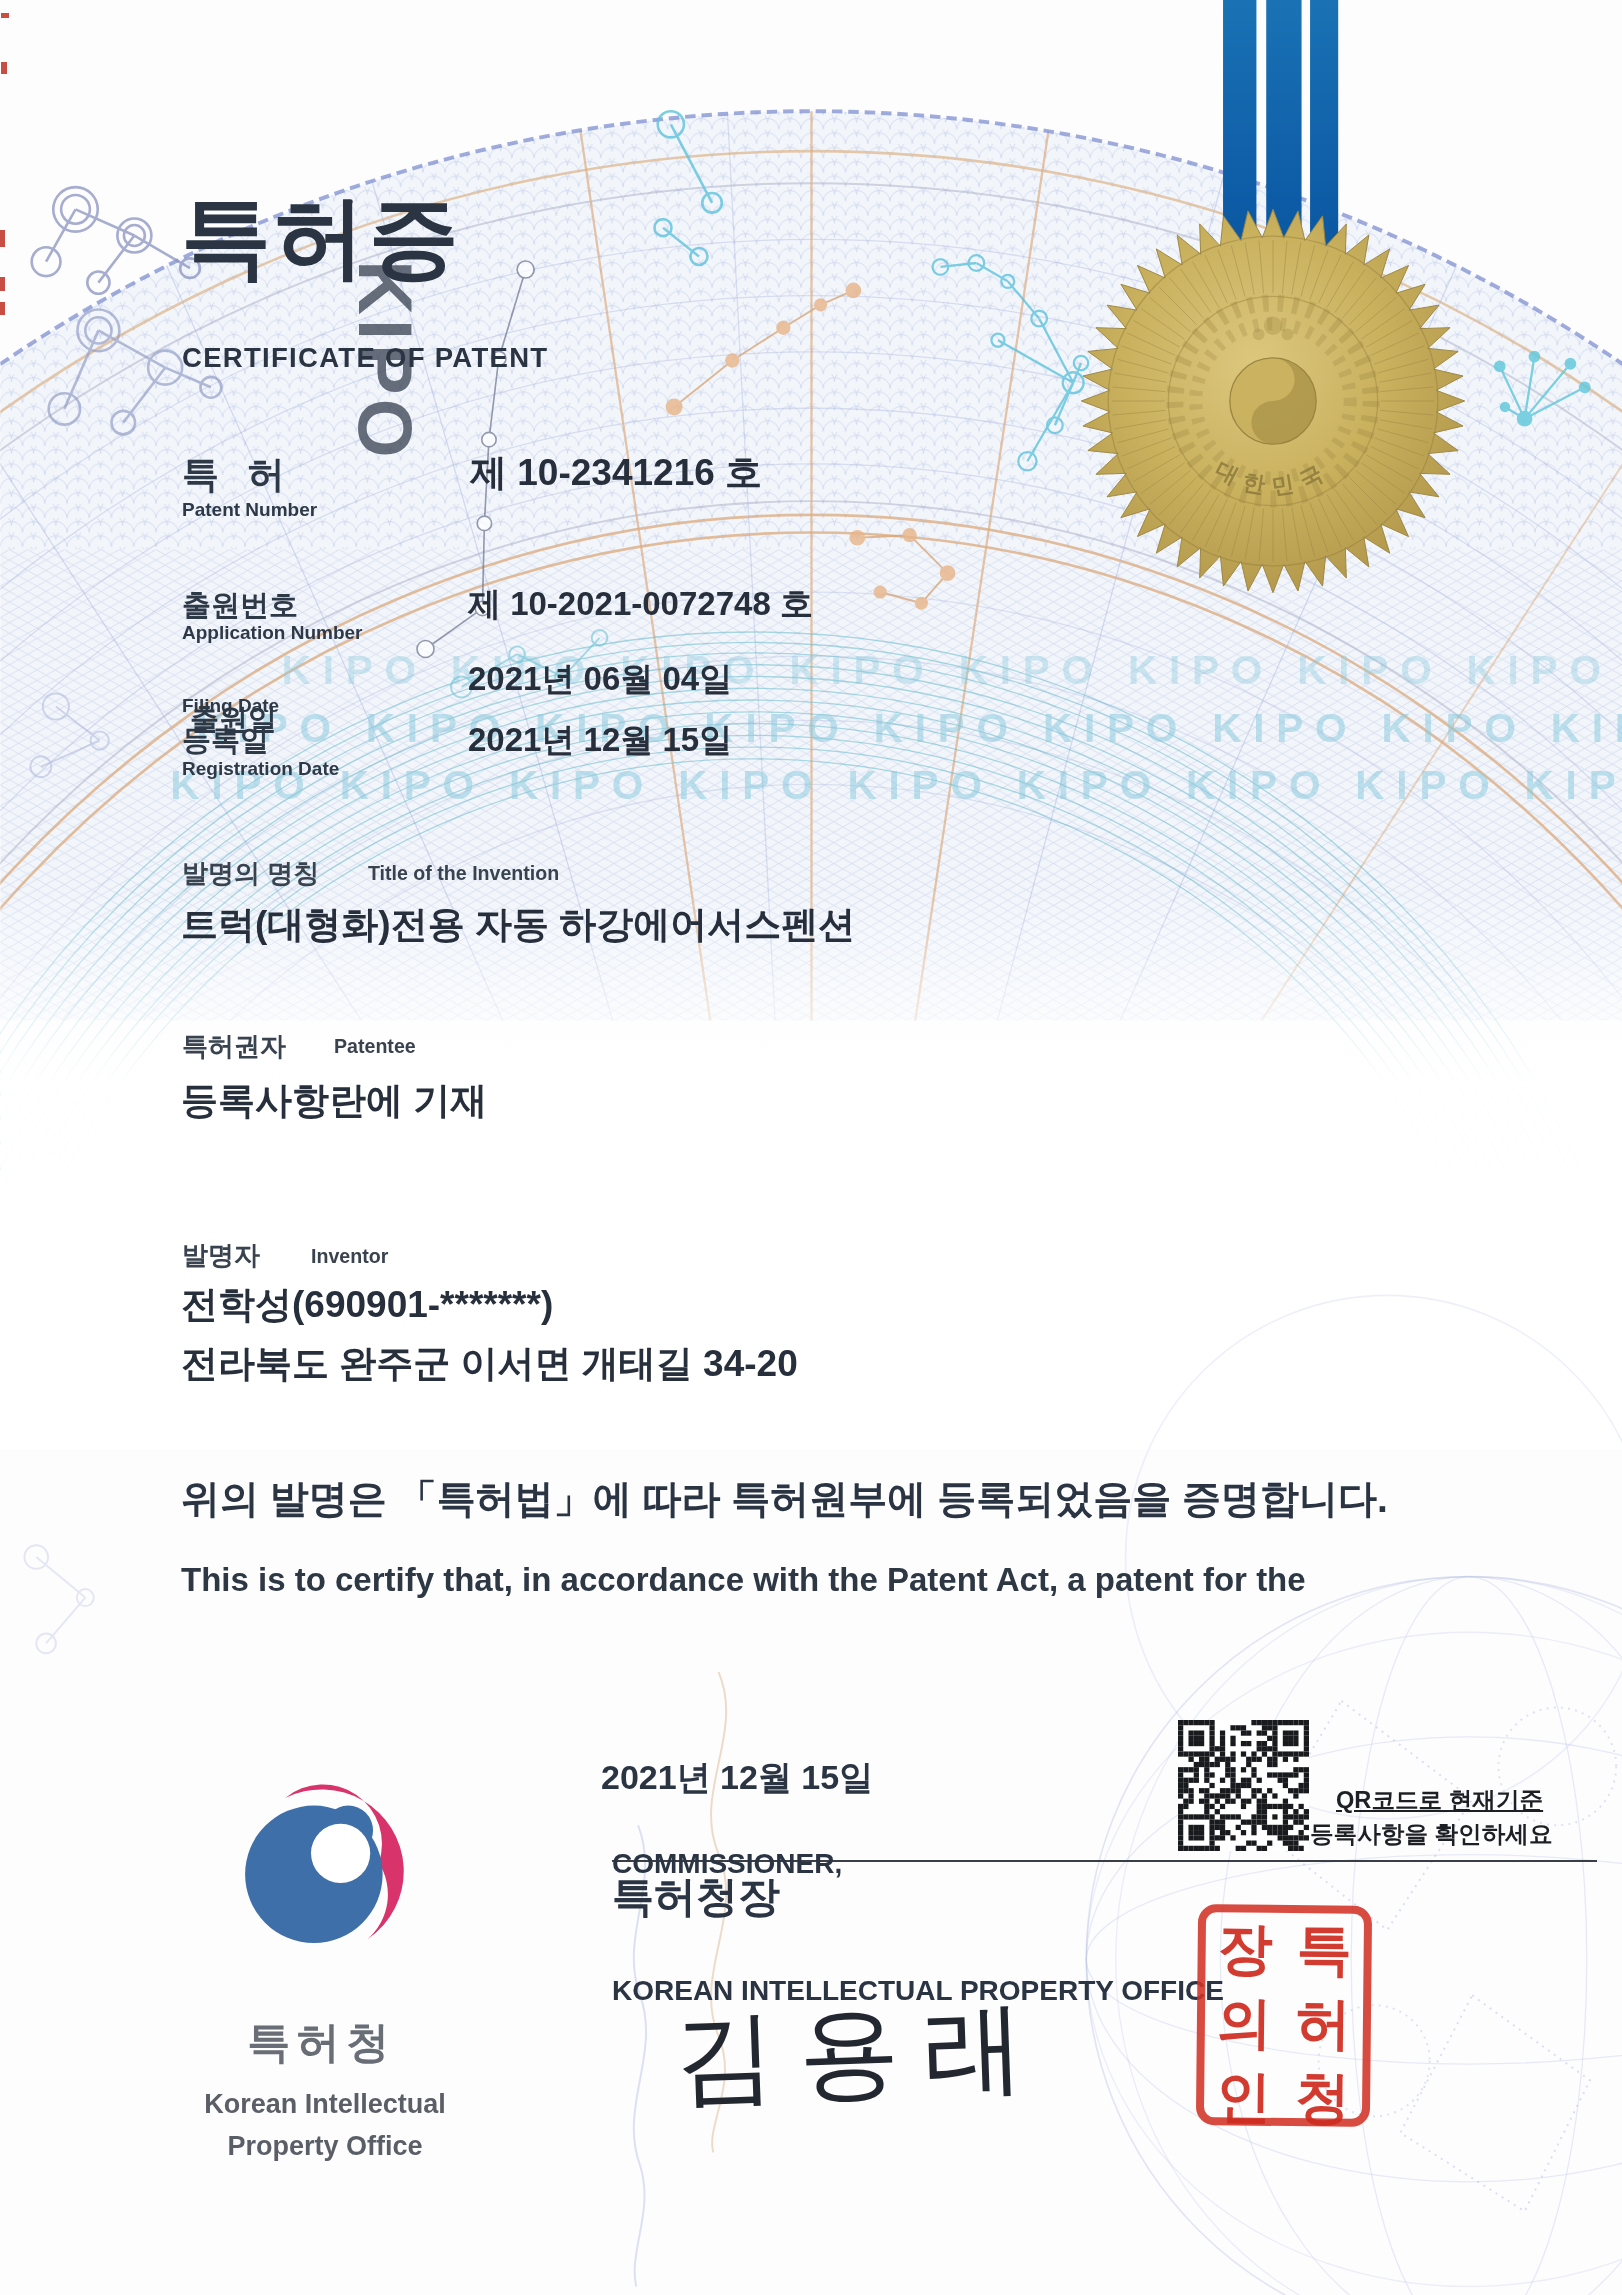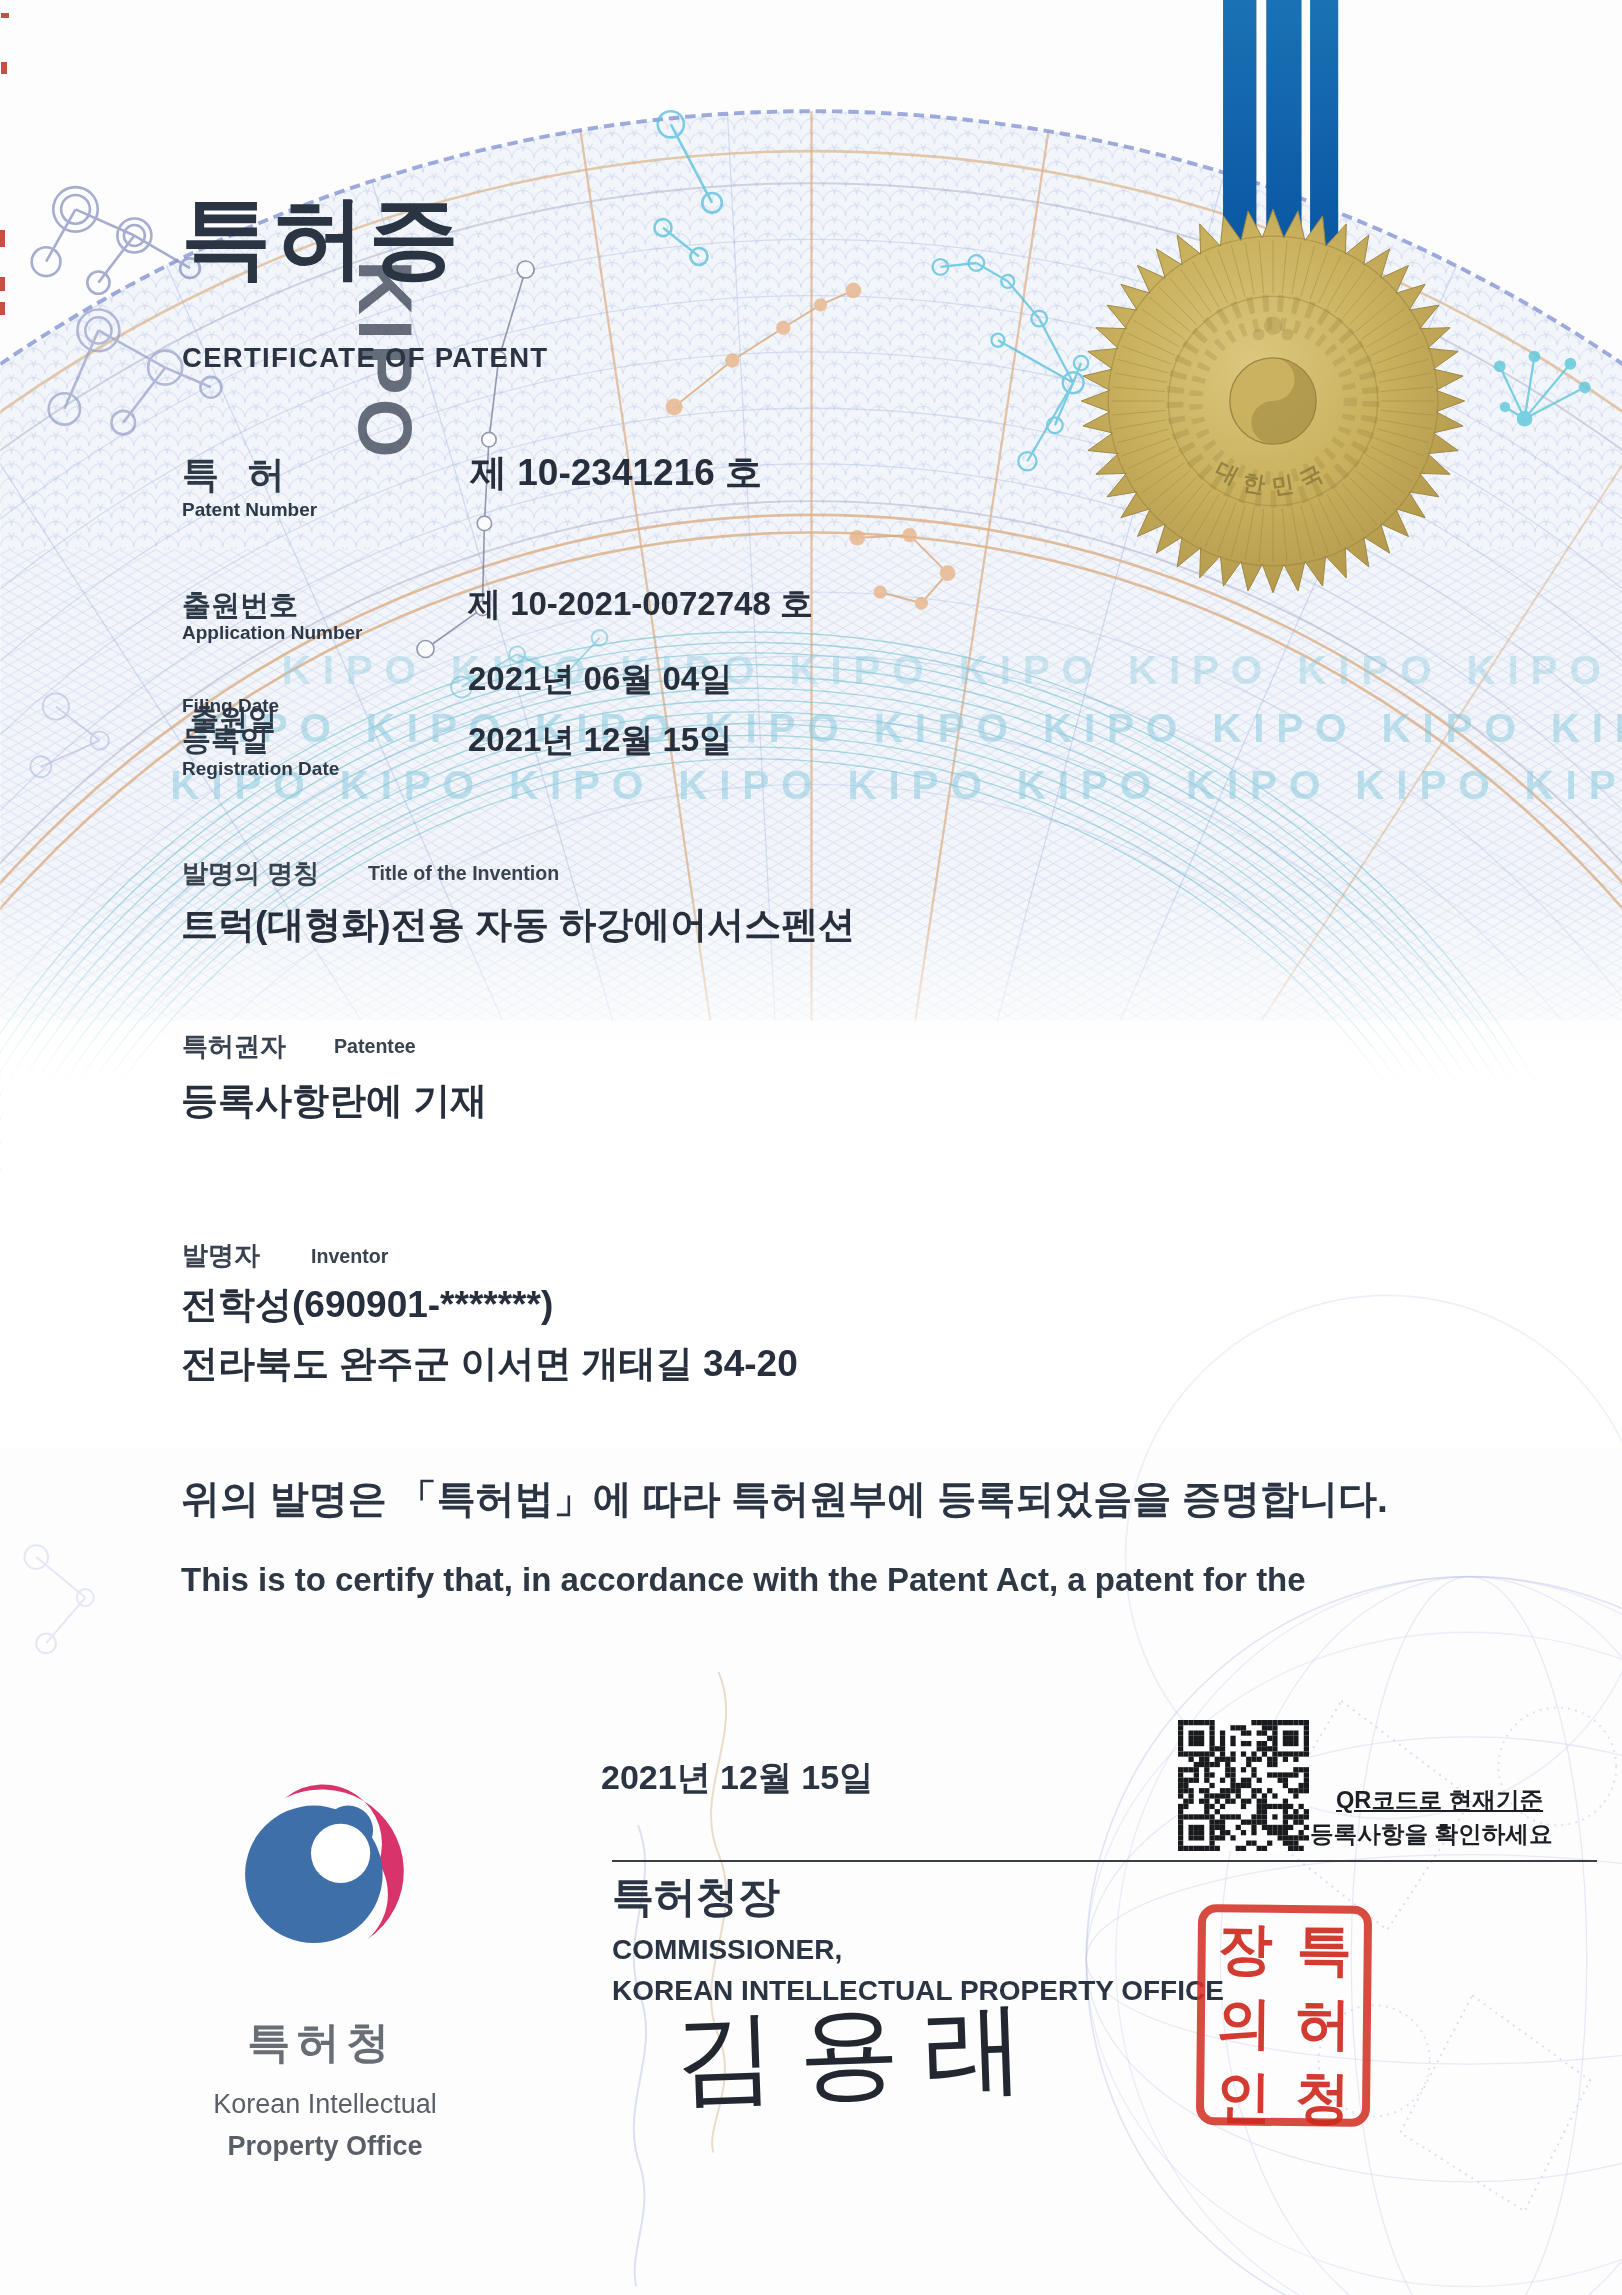--- a/index.html
+++ b/index.html
@@ -746,21 +746,21 @@
       <rect x="168" y="192" width="8" height="8" fill="#181a1d"></rect>
       <rect x="176" y="192" width="8" height="8" fill="#181a1d"></rect>
       <rect x="184" y="192" width="8" height="8" fill="#181a1d"></rect>
     </svg>
   <div class="abs content" style="left:1336px;top:1784px;font-size:23.6px;font-weight:700;color:#1c1f24;text-decoration:underline;">QR코드로 현재기준</div>
   <div class="abs content" style="left:1310px;top:1818px;font-size:23.6px;font-weight:700;color:#1c1f24;">등록사항을 확인하세요</div>
 
   <div class="abs content" style="left:612px;top:1860px;width:985px;height:2px;background:#3a3f47;"></div>
 
   <div class="abs content" style="left:612px;top:1869px;font-size:42px;font-weight:800;">특허청장</div>
-  <div class="abs content" style="left:612px;top:1934px;font-size:28px;font-weight:800;">COMMISSIONER,</div>
+  <div class="abs content" style="left:612px;top:1848px;font-size:28px;font-weight:800;">COMMISSIONER,</div>
   <div class="abs content" style="left:612px;top:1975px;font-size:28px;font-weight:800;">KOREAN INTELLECTUAL PROPERTY OFFICE</div>
 
   <div class="abs content" style="left:674px;top:1986px;font-size:101px;font-weight:500;color:#232830;
        letter-spacing:23.6px;transform:rotate(-2deg);">김용래</div>
 
   <div id="redseal" class="abs" style="left:1197px;top:1905px;">
     <span>장</span>
     <span>특</span>
     <span>의</span>
     <span>허</span>
@@ -769,17 +769,17 @@
   </div>
 
   <svg class="abs content" style="left:226px;top:1775px;" width="191" height="191" viewBox="0 0 200 200">
     <path d="M62,24 A86,86 0 0 1 186,96 A86,86 0 0 1 148,172 A62,62 0 0 0 160,92 A62,62 0 0 0 62,24 Z" fill="#d8336b"></path>
     <circle cx="92" cy="104" r="72" fill="#3f6fa8"></circle>
     <circle cx="128" cy="58" r="26" fill="#3f6fa8"></circle>
     <circle cx="120" cy="82" r="31" fill="#ffffff"></circle>
   </svg>
   <div class="abs content" style="left:226px;top:2014px;width:191px;text-align:center;font-size:43px;font-weight:700;
        color:#696e76;letter-spacing:6.5px;">특허청</div>
-  <div class="abs content" style="left:194px;top:2089px;width:262px;text-align:center;font-size:27px;font-weight:400;color:#5a5e66;">Korean Intellectual</div>
+  <div class="abs content" style="left:194px;top:2089px;width:262px;text-align:center;font-size:27px;font-weight:700;color:#5a5e66;">Korean Intellectual</div>
   <div class="abs content" style="left:194px;top:2131px;width:262px;text-align:center;font-size:27px;font-weight:600;color:#5a5e66;">Property Office</div>
 
 </div>
 
 
 </body></html>

